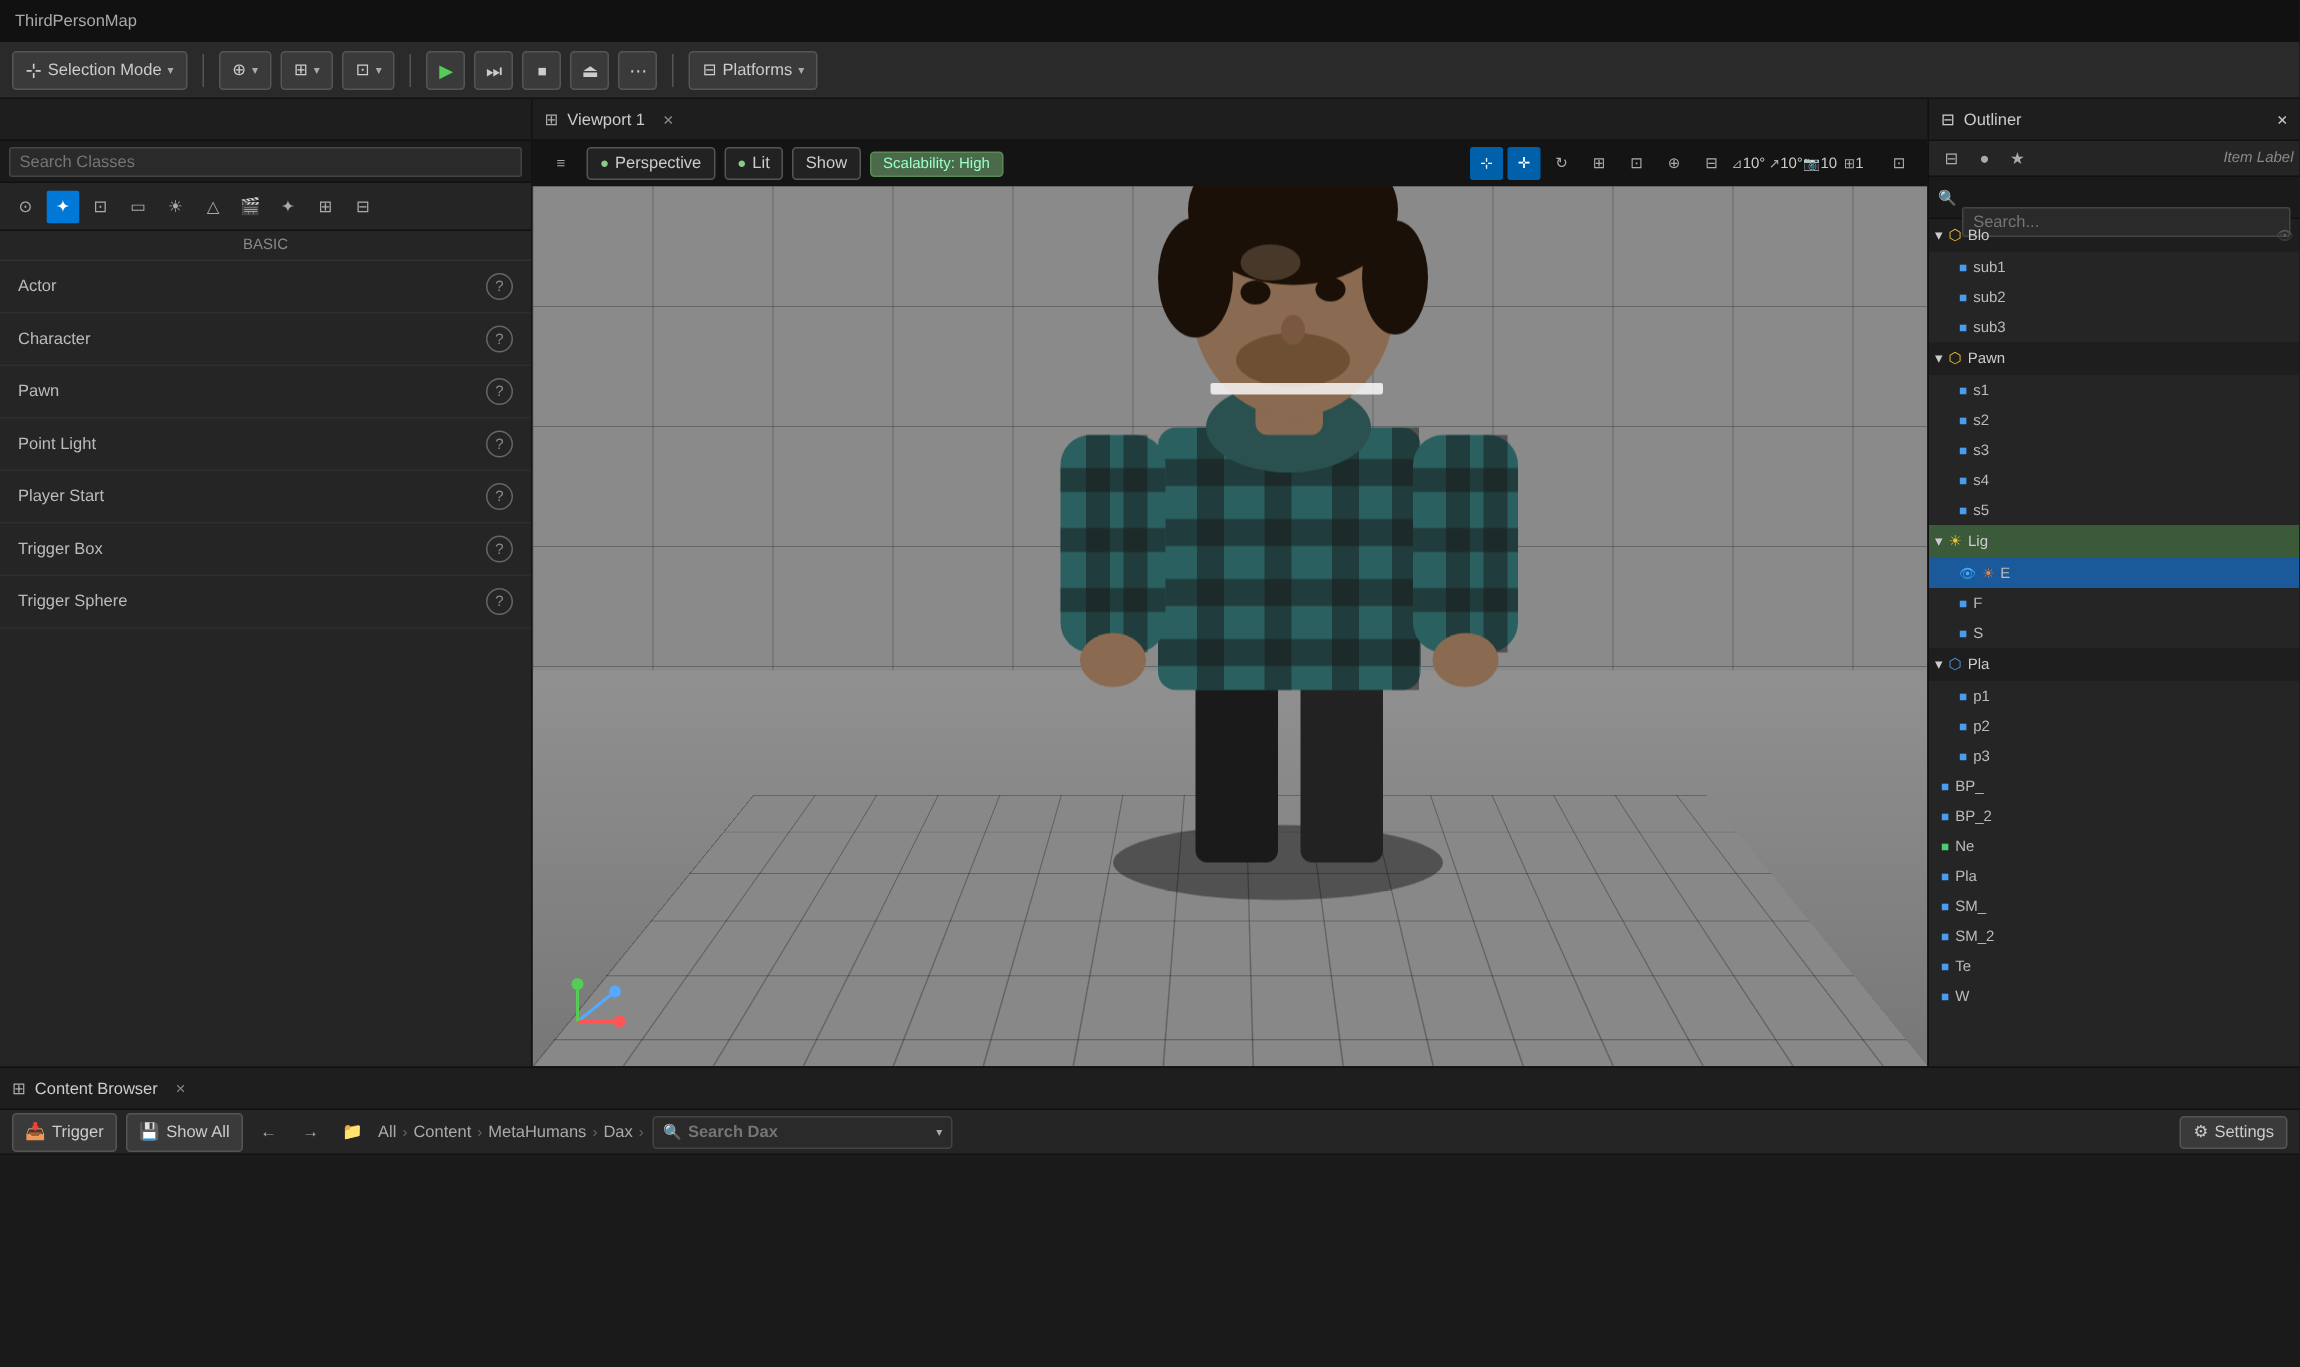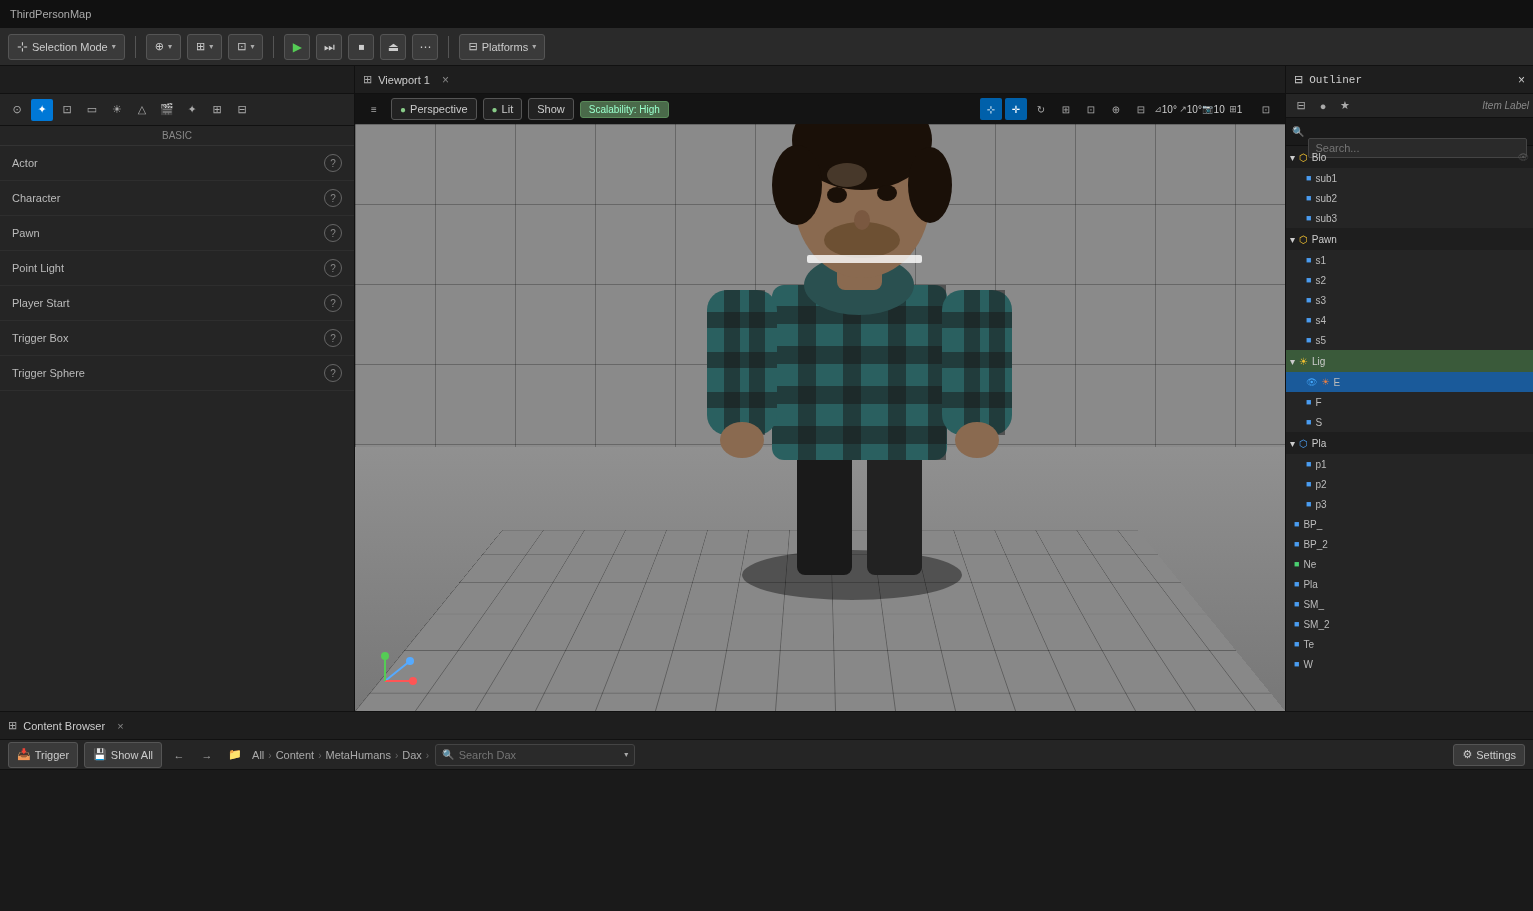--- a/index.html
+++ b/index.html
@@ -460,20 +460,21 @@
       height: 22px;
       flex: 1;
       max-width: 200px;
     }
     .bottom-search input {
       background: transparent;
       border: none;
       color: #ccc;
       font-size: 11px;
       width: 100%;
+      font-weight: bold;
     }
 
     .settings-btn {
       display: flex;
       align-items: center;
       gap: 4px;
       margin-left: auto;
       padding: 2px 8px;
       background: #3a3a3a;
       border: 1px solid #555;
@@ -572,20 +573,23 @@
   </div>
 </div>
 
 <div id="left-panel">
   <div id="left-panel-tab">
     <div class="panel-tab">
       <span></span>
     </div>
   </div>
 
+  <div id="search-bar">
+    <input type="text" placeholder="Search Classes" style="">
+  </div>
 
   <div id="icon-toolbar">
     <div class="icon-btn-small">⊙</div>
     <div class="icon-btn-small active">✦</div>
     <div class="icon-btn-small">⊡</div>
     <div class="icon-btn-small">▭</div>
     <div class="icon-btn-small">☀</div>
     <div class="icon-btn-small">△</div>
     <div class="icon-btn-small">🎬</div>
     <div class="icon-btn-small">✦</div>
@@ -762,21 +766,21 @@
           <circle cx="10" cy="15" r="4" fill="#5c5"></circle>
         </svg>
       </div>
     </div>
   </div>
 </div>
 
 <div id="right-panel">
   <div id="outliner-tab">
     <span style="font-size:11px;">⊟</span>
-    <span style="font-size:11px;color:#ccc;font-family:Liberation Mono, monospace;">Outliner</span>
+    <span style="font-size:11px;color:#ccc;">Outliner</span>
     <span style="margin-left:auto;">×</span>
   </div>
 
   <div id="outliner-toolbar">
     <div class="icon-btn-small">⊟</div>
     <div class="icon-btn-small">●</div>
     <div class="icon-btn-small">★</div>
     <span style="margin-left:auto;font-size:10px;color:#888;font-style:italic;">Item Label</span>
   </div>
 

